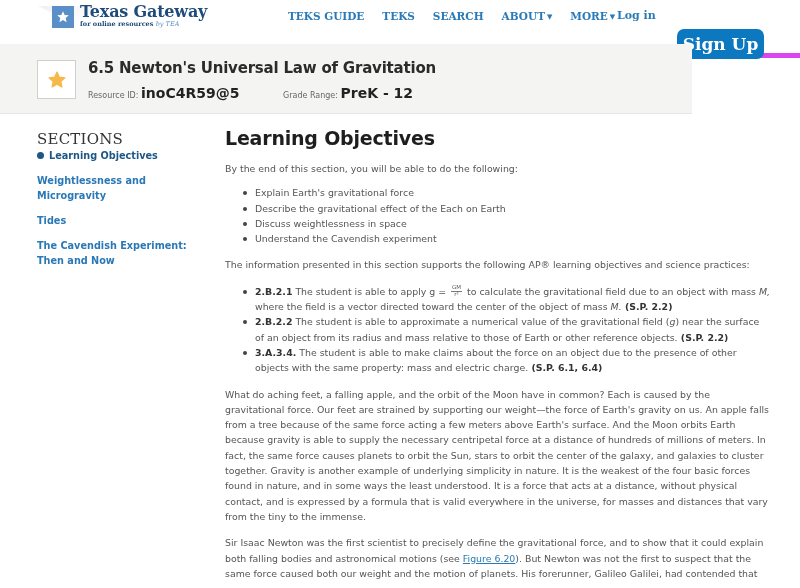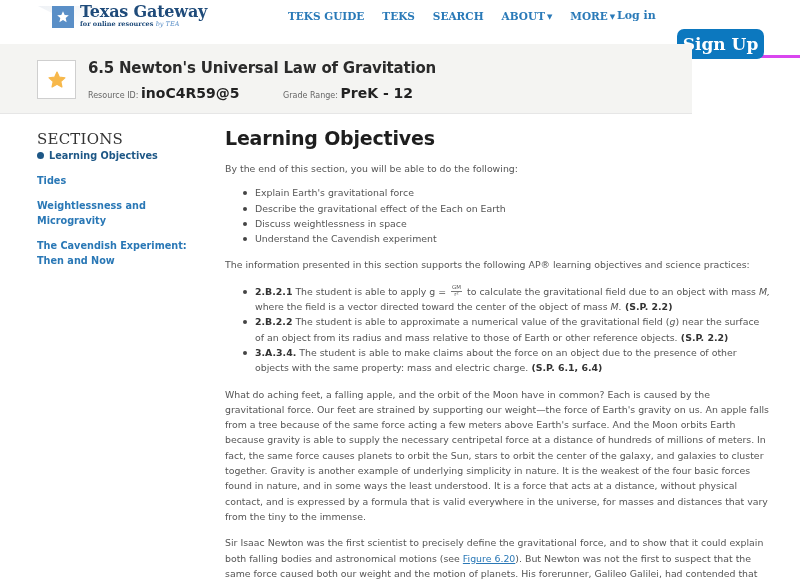--- a/index.html
+++ b/index.html
@@ -1,20 +1,20 @@
 <!DOCTYPE html>
 <html><head>
 <meta charset="utf-8">
 <style>
   * { box-sizing: border-box; margin: 0; padding: 0; }
   html, body { width: 800px; height: 588px; overflow: hidden; background: #ffffff; }
   body { font-family: "DejaVu Sans", sans-serif; color: #444; position: relative; }
 
   
-  .topbar { position: absolute; top: 0; left: 0; width: 800px; height: 58px; background: #fff; border-bottom: 3px solid #d946ef; }
+  .topbar { position: absolute; top: 0; left: 0; width: 800px; height: 58px; background: #fff; border-bottom: 5px solid #d946ef; }
   .logo { position: absolute; left: 38px; top: 0; height: 30px; display: flex; align-items: center; }
   .logo-shadow { position: absolute; left: 0; top: 6px; width: 60px; height: 30px; background: linear-gradient(160deg, #eef1f5 0%, #ffffff 70%); clip-path: polygon(0 0, 100% 0, 100% 100%); }
   .logo-box { position: relative; width: 22px; height: 22px; background: #5a8fc7; display: flex; align-items: center; justify-content: center; margin-left: 14px; margin-top: 4px; }
   .logo-box svg { width: 14px; height: 14px; }
   .logo-text { position: relative; margin-left: 6px; margin-top: 2px; line-height: 1; }
   .logo-title { font-family: "DejaVu Serif", serif; font-weight: bold; font-size: 16px; color: #1f4b7a; letter-spacing: -0.2px; }
   .logo-sub { font-family: "DejaVu Serif", serif; font-weight: bold; font-size: 6.5px; color: #1f4b7a; margin-top: 1px; }
   .logo-sub i { color: #5a8fc7; font-weight: normal; }
 
   .nav { position: absolute; top: 10px; left: 288px; display: flex; font-family: "DejaVu Serif", serif; font-weight: bold; font-size: 10.5px; color: #2a7ab8; }
@@ -91,22 +91,22 @@
       </svg>
   </div>
   <div class="res-title">6.5 Newton's Universal Law of Gravitation</div>
   <div class="meta meta-id"><span>Resource ID:</span> <b>inoC4R59@5</b></div>
   <div class="meta meta-grade"><span>Grade Range:</span> <b>PreK - 12</b></div>
 </div>
 
 <div class="sidebar">
   <div class="sb-head">SECTIONS</div>
   <div class="sb-item active"><span class="sb-dot"></span><span>Learning Objectives</span></div>
+  <div class="sb-item"><span>Weightlessness and Microgravity</span></div>
   <div class="sb-item"><span>Tides</span></div>
-  <div class="sb-item"><span>Weightlessness and Microgravity</span></div>
   <div class="sb-item"><span>The Cavendish Experiment: Then and Now</span></div>
 </div>
 
 <div class="main">
   <h1>Learning Objectives</h1>
   <p>By the end of this section, you will be able to do the following:</p>
   <ul class="objectives">
     <li>Explain Earth's gravitational force</li>
     <li>Describe the gravitational effect of the Each on Earth</li>
     <li>Discuss weightlessness in space</li>

